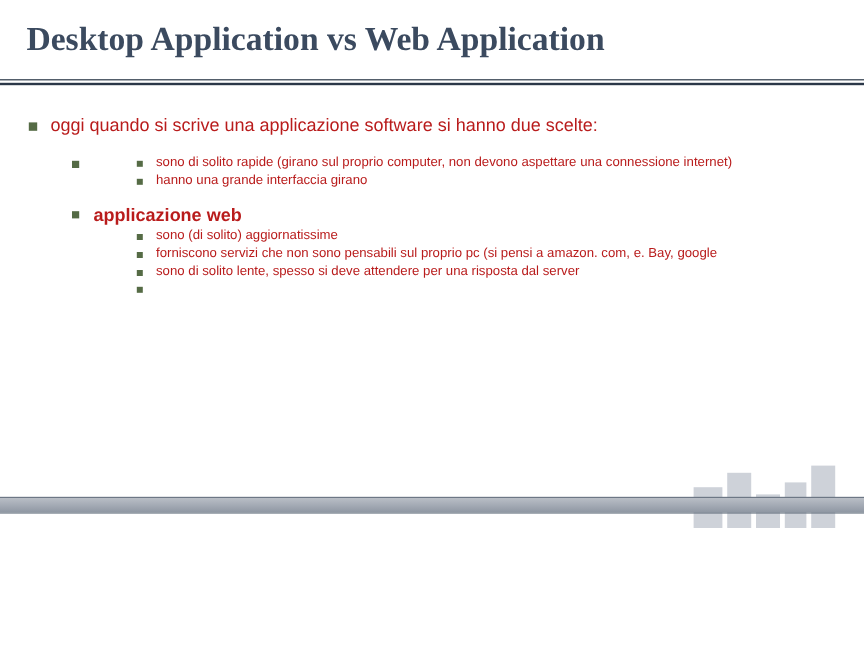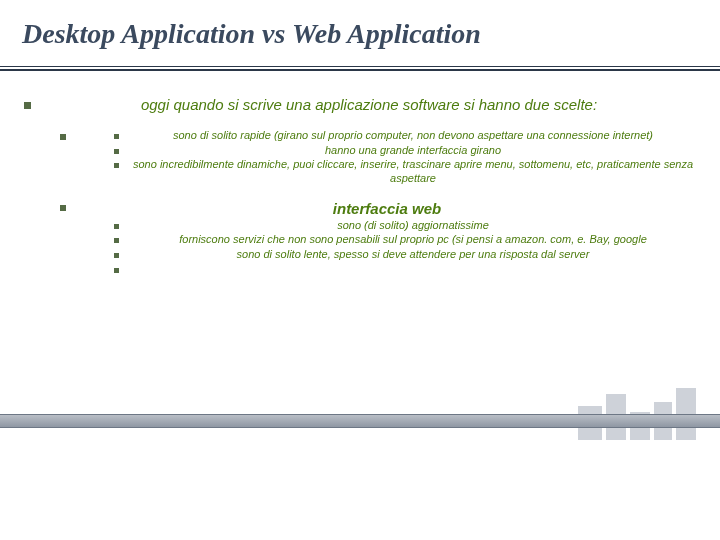--- a/index.html
+++ b/index.html
@@ -10,21 +10,20 @@
     background: #ffffff;
     font-family: Verdana, Arial, sans-serif;
     overflow: hidden;
     position: relative;
   }
   .slide {
     width: 720px;
     height: 448px;
     position: relative;
     box-sizing: border-box;
-    font-style: italic;
   }
   .title {
     position: absolute;
     top: 18px;
     left: 22px;
     font-family: "Times New Roman", Times, serif;
     font-size: 28px;
     font-weight: bold;
     color: #3b4a5f;
   }
@@ -36,24 +35,23 @@
     height: 0;
     border-top: 1px solid #2b3748;
     border-bottom: 2px solid #2b3748;
     padding-top: 2px;
   }
   .content {
     position: absolute;
     top: 96px;
     left: 22px;
     right: 24px;
-    color: #4d7c0f;
+    color: #b91c1c;
     font-size: 15px;
     line-height: 1.25;
-    text-align: center;
   }
   ul {
     margin: 0;
     padding: 0;
     list-style: none;
   }
   li.l1 {
     padding-left: 20px;
     position: relative;
     margin-bottom: 16px;
@@ -131,30 +129,26 @@
             <span class="bullet"></span>
             <ul>
               <li class="l3">
                 <span class="bullet"></span>
                 <span>sono di solito rapide (girano sul proprio computer, non devono aspettare una connessione internet)</span>
               </li>
               <li class="l3">
                 <span class="bullet"></span>
                 <span>hanno una grande interfaccia girano</span>
               </li>
-              <li class="l3">
-                <span class="bullet"></span>
-                <span>sono incredibilmente dinamiche, puoi cliccare, inserire, trascinare aprire menu, sottomenu, etc, praticamente senza aspettare</span>
-              </li>
             </ul>
           </li>
 
           <li class="l2">
             <span class="bullet"></span>
-            <span class="section-heading">interfaccia web</span>
+            <span class="section-heading">applicazione web</span>
             <ul>
               <li class="l3">
                 <span class="bullet"></span>
                 <span>sono (di solito) aggiornatissime</span>
               </li>
               <li class="l3">
                 <span class="bullet"></span>
                 <span>forniscono servizi che non sono pensabili sul proprio pc (si pensi a amazon. com, e. Bay, google</span>
               </li>
               <li class="l3">

